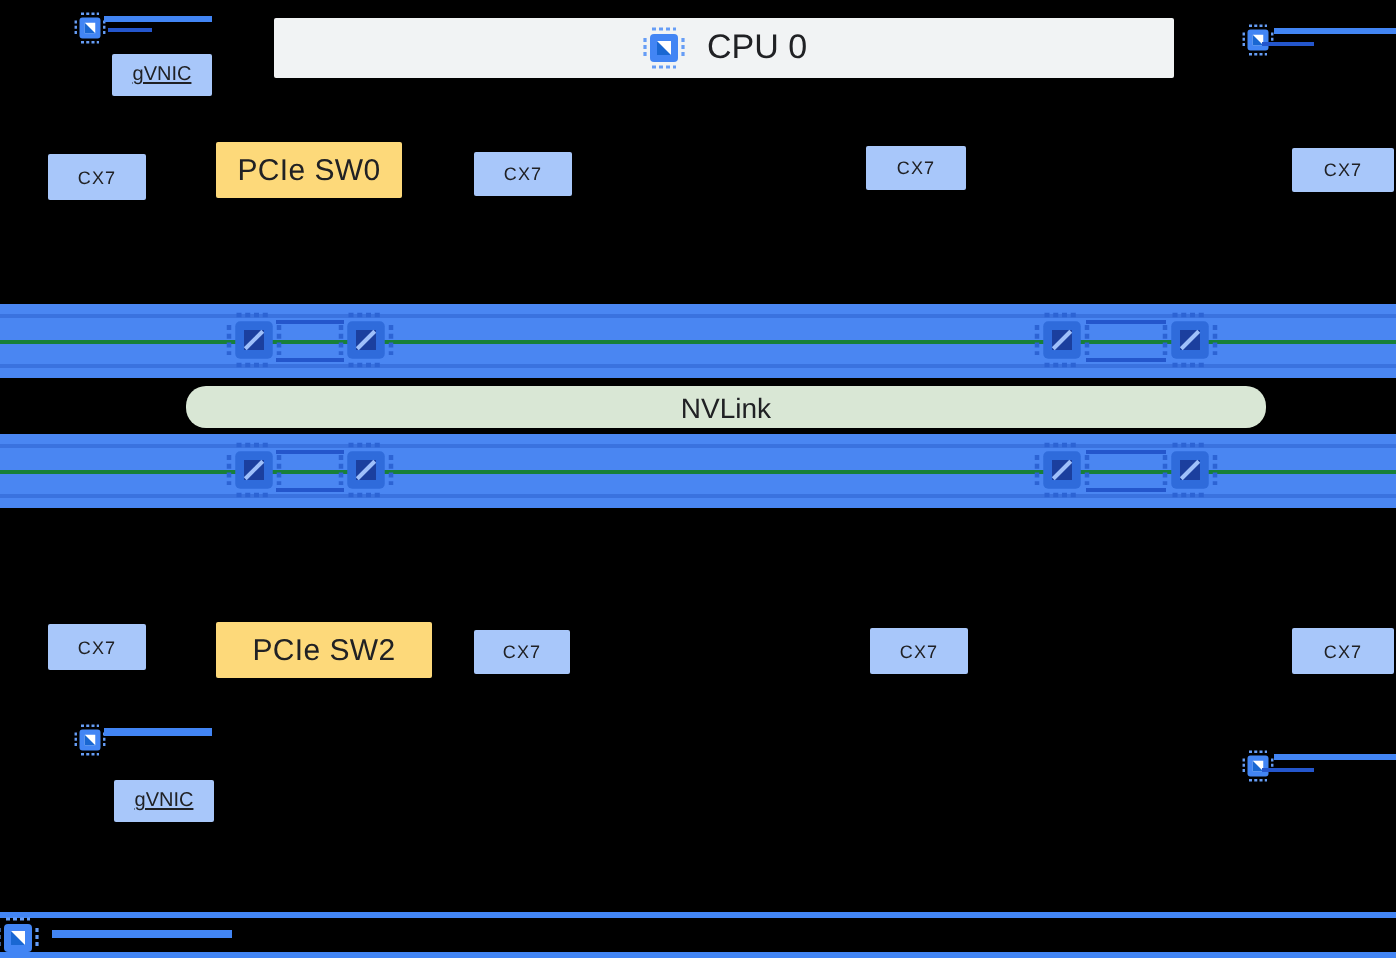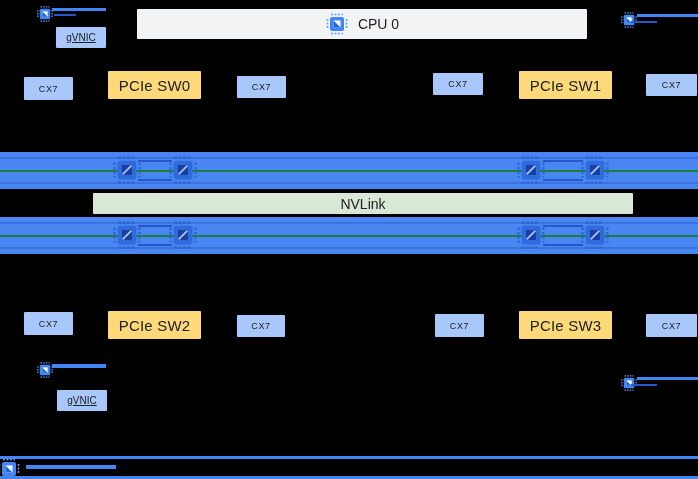--- a/index.html
+++ b/index.html
@@ -15,22 +15,22 @@
     color:var(--text-dark);
   }
   .abs{position:absolute;box-sizing:border-box;}
   .node{
     display:flex;align-items:center;justify-content:center;
     border-radius:1px;color:var(--text-dark);
   }
   .cx7{background:var(--box-blue);font-size:9px;letter-spacing:.6px;font-weight:500;}
   .gvnic{background:var(--box-blue);font-size:10px;font-weight:500;text-decoration:underline;}
   .pcie{background:var(--box-yellow);font-size:15px;font-weight:500;letter-spacing:.2px;}
-  .cpu{background:var(--box-gray);font-size:14px;font-weight:500;gap:9px;}
-  .nvlink{background:var(--nvlink-green-fill);font-size:14px;font-weight:400;}
+  .cpu{background:var(--box-gray);font-size:17px;font-weight:500;gap:9px;}
+  .nvlink{background:var(--nvlink-green-fill);font-size:14px;font-weight:400;border-radius:10px;}
   .band{left:0;width:698px;height:37px;background:var(--band-blue);}
   .band-line{position:absolute;left:0;width:100%;height:2px;}
   .band-line.green{background:var(--link-green);height:2px;}
   .band-line.dark{background:#2e63cf;opacity:.55;}
   .pair-link{position:absolute;height:2px;background:var(--link-dark-blue);}
   .hline{position:absolute;background:var(--chip-blue);}
   .hline.dark{background:var(--link-dark-blue);}
   .gpu-icon{position:absolute;top:3px;}
   svg.chip{display:block;}
 </style>
@@ -100,23 +100,20 @@
   </div>
   <div class="abs node pcie" style="left:108px;top:71px;width:93px;height:28px">
     <span>PCIe SW0</span>
   </div>
   <div class="abs node cx7" style="left:237px;top:76px;width:49px;height:22px">
     <span>CX7</span>
   </div>
   <div class="abs node cx7" style="left:433px;top:73px;width:50px;height:22px">
     <span>CX7</span>
   </div>
-  <div class="abs node pcie" style="left:519px;top:71px;width:93px;height:28px">
-    <span>PCIe SW1</span>
-  </div>
   <div class="abs node cx7" style="left:646px;top:74px;width:51px;height:22px">
     <span>CX7</span>
   </div>
 
   <div class="abs band" style="top:152px">
     <div class="band-line dark" style="top:5px"></div>
     <div class="band-line green" style="top:18px"></div>
     <div class="band-line dark" style="top:30px"></div>
     <div class="pair-link" style="left:138px;top:8px;width:34px"></div>
     <div class="pair-link" style="left:138px;top:27px;width:34px"></div>
@@ -174,31 +171,28 @@
     <div class="gpu-icon" style="left:580px">
         <svg class="chip" width="30" height="30">
           <use href="#chip-dark"></use>
         </svg>
       </div>
   </div>
 
   <div class="abs node cx7" style="left:24px;top:312px;width:49px;height:23px">
     <span>CX7</span>
   </div>
-  <div class="abs node pcie" style="left:108px;top:311px;width:93px;height:28px">
+  <div class="abs node pcie" style="left:108px;top:311px;width:108px;height:28px">
     <span>PCIe SW2</span>
   </div>
   <div class="abs node cx7" style="left:237px;top:315px;width:48px;height:22px">
     <span>CX7</span>
   </div>
   <div class="abs node cx7" style="left:435px;top:314px;width:49px;height:23px">
     <span>CX7</span>
-  </div>
-  <div class="abs node pcie" style="left:519px;top:311px;width:93px;height:28px">
-    <span>PCIe SW3</span>
   </div>
   <div class="abs node cx7" style="left:646px;top:314px;width:51px;height:23px">
     <span>CX7</span>
   </div>
 
   <div class="abs" style="left:36px;top:361px;width:18px;height:18px">
     <svg class="chip" width="18" height="18">
         <use href="#chip-light"></use>
       </svg>
   </div>

